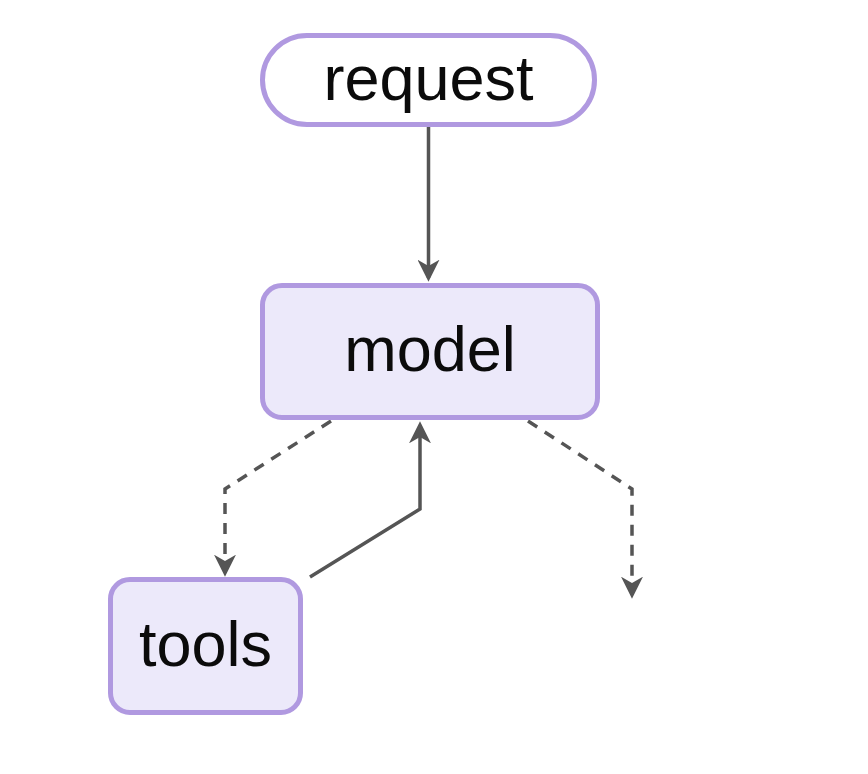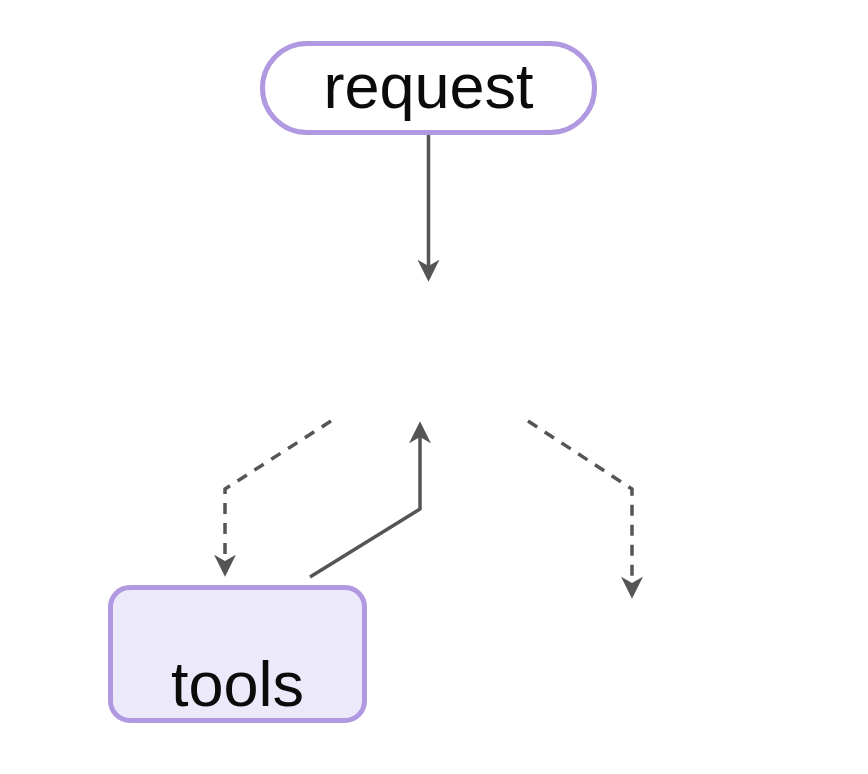--- a/index.html
+++ b/index.html
@@ -45,41 +45,40 @@
     position: absolute;
     box-sizing: border-box;
     display: flex;
     align-items: center;
     justify-content: center;
     border: 5px solid var(--node-border);
     color: var(--text);
     font-size: 63px;
     line-height: 1;
     white-space: nowrap;
-    margin-top: 8px;
   }
   .node.stadium {
     background: var(--node-fill-plain);
   }
   .node.rounded {
     background: var(--node-fill-highlight);
     border-radius: 22px;
   }
   .node-request {
     left: 260px; top: 33px;
     width: 337px; height: 94px;
     border-radius: 47px;
   }
   .node-model {
     left: 260px; top: 283px;
     width: 340px; height: 137px;
   }
   .node-tools {
     left: 108px; top: 577px;
-    width: 259px; height: 138px; align-items: flex-end;
+    width: 195px; height: 138px;
   }
   .node-result {
     left: 463px; top: 600px;
     width: 335px; height: 95px;
     border-radius: 48px;
   }
   .node .label {
     transform: translateY(-2px);
   }
 </style>
@@ -101,19 +100,22 @@
 
     <path class="edge" d="M 310 577 L 420 509 L 420 425" marker-end="url(#arrow)"></path>
 
     <path class="edge dashed" d="M 528 421 L 632 489 L 632 595" marker-end="url(#arrow)"></path>
   </svg>
 
   <div class="node stadium node-request">
     <span class="label">request</span>
   </div>
 
+  <div class="node rounded node-model">
+    <span class="label">model</span>
+  </div>
 
   <div class="node rounded node-tools">
     <span class="label">tools</span>
   </div>
 
 
 </div>
 
 </body></html>

